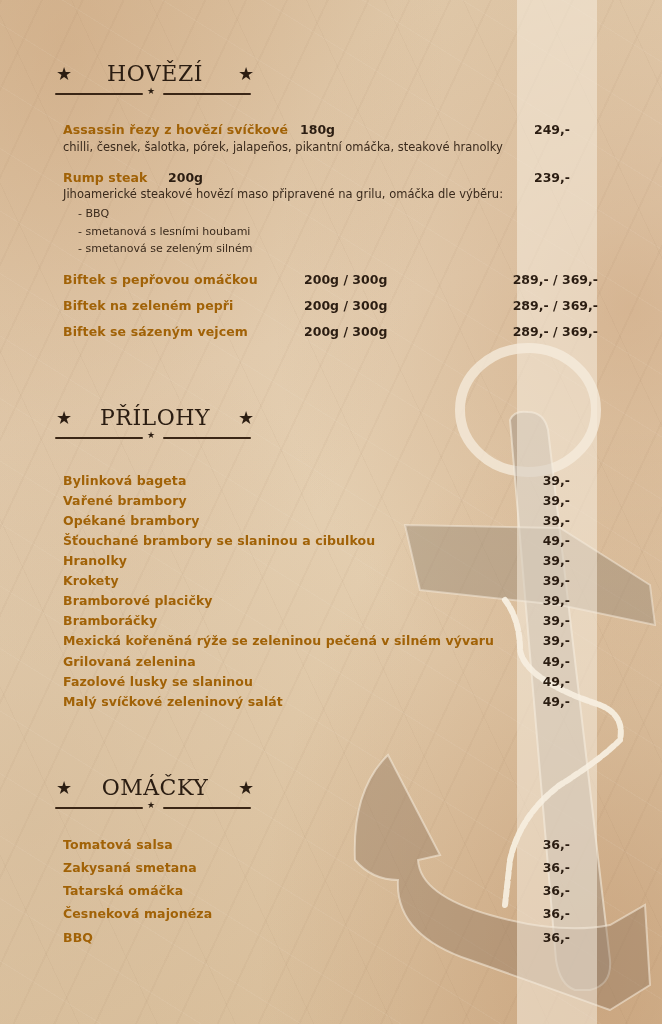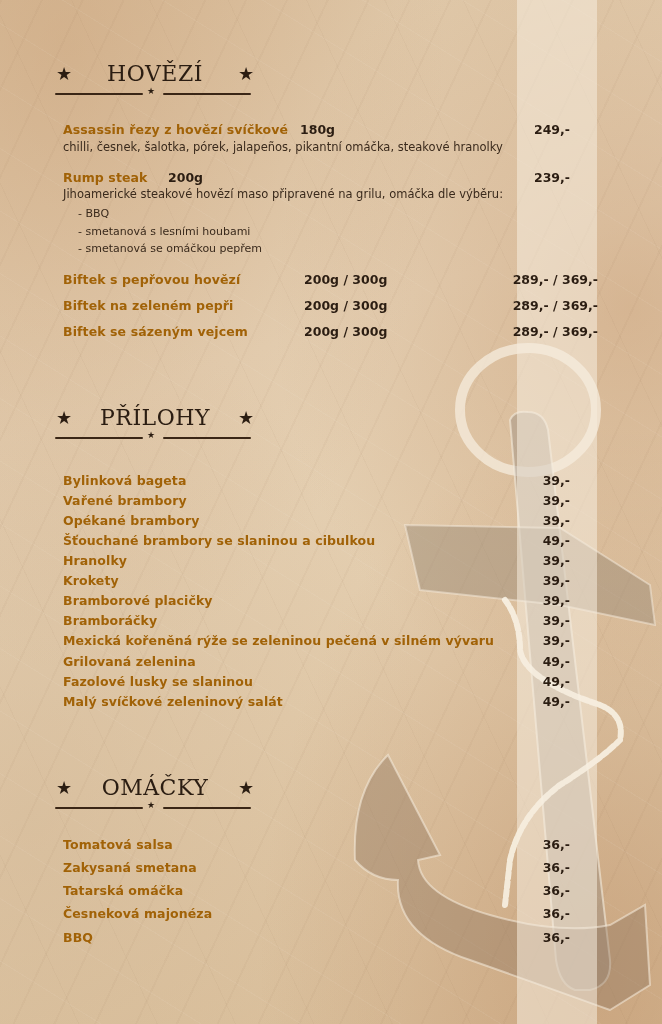--- a/index.html
+++ b/index.html
@@ -106,23 +106,23 @@
 <div class="weight" style="left:300px;top:122px;">180g</div>
 <div class="price" style="right:92px;top:122px;">249,-</div>
 <div class="desc" style="top:140px;">chilli, česnek, šalotka, pórek, jalapeños, pikantní omáčka, steakové hranolky</div>
 
 <div class="item" style="top:170px;">Rump steak</div>
 <div class="weight" style="left:168px;top:170px;">200g</div>
 <div class="price" style="right:92px;top:170px;">239,-</div>
 <div class="desc" style="top:187px;">Jihoamerické steakové hovězí maso připravené na grilu, omáčka dle výběru:</div>
 <div class="sub" style="top:207px;">- BBQ</div>
 <div class="sub" style="top:225px;">- smetanová s lesními houbami</div>
-<div class="sub" style="top:242px;">- smetanová se omáčkou pepřem</div>
+<div class="sub" style="top:242px;">- smetanová se zeleným silném</div>
 
-<div class="item" style="top:272px;">Biftek s pepřovou hovězí</div>
+<div class="item" style="top:272px;">Biftek s pepřovou omáčkou</div>
 <div class="weight" style="left:304px;top:272px;">200g / 300g</div>
 <div class="price" style="right:64px;top:272px;">289,- / 369,-</div>
 
 <div class="item" style="top:298px;">Biftek na zeleném pepři</div>
 <div class="weight" style="left:304px;top:298px;">200g / 300g</div>
 <div class="price" style="right:64px;top:298px;">289,- / 369,-</div>
 
 <div class="item" style="top:324px;">Biftek se sázeným vejcem</div>
 <div class="weight" style="left:304px;top:324px;">200g / 300g</div>
 <div class="price" style="right:64px;top:324px;">289,- / 369,-</div>

